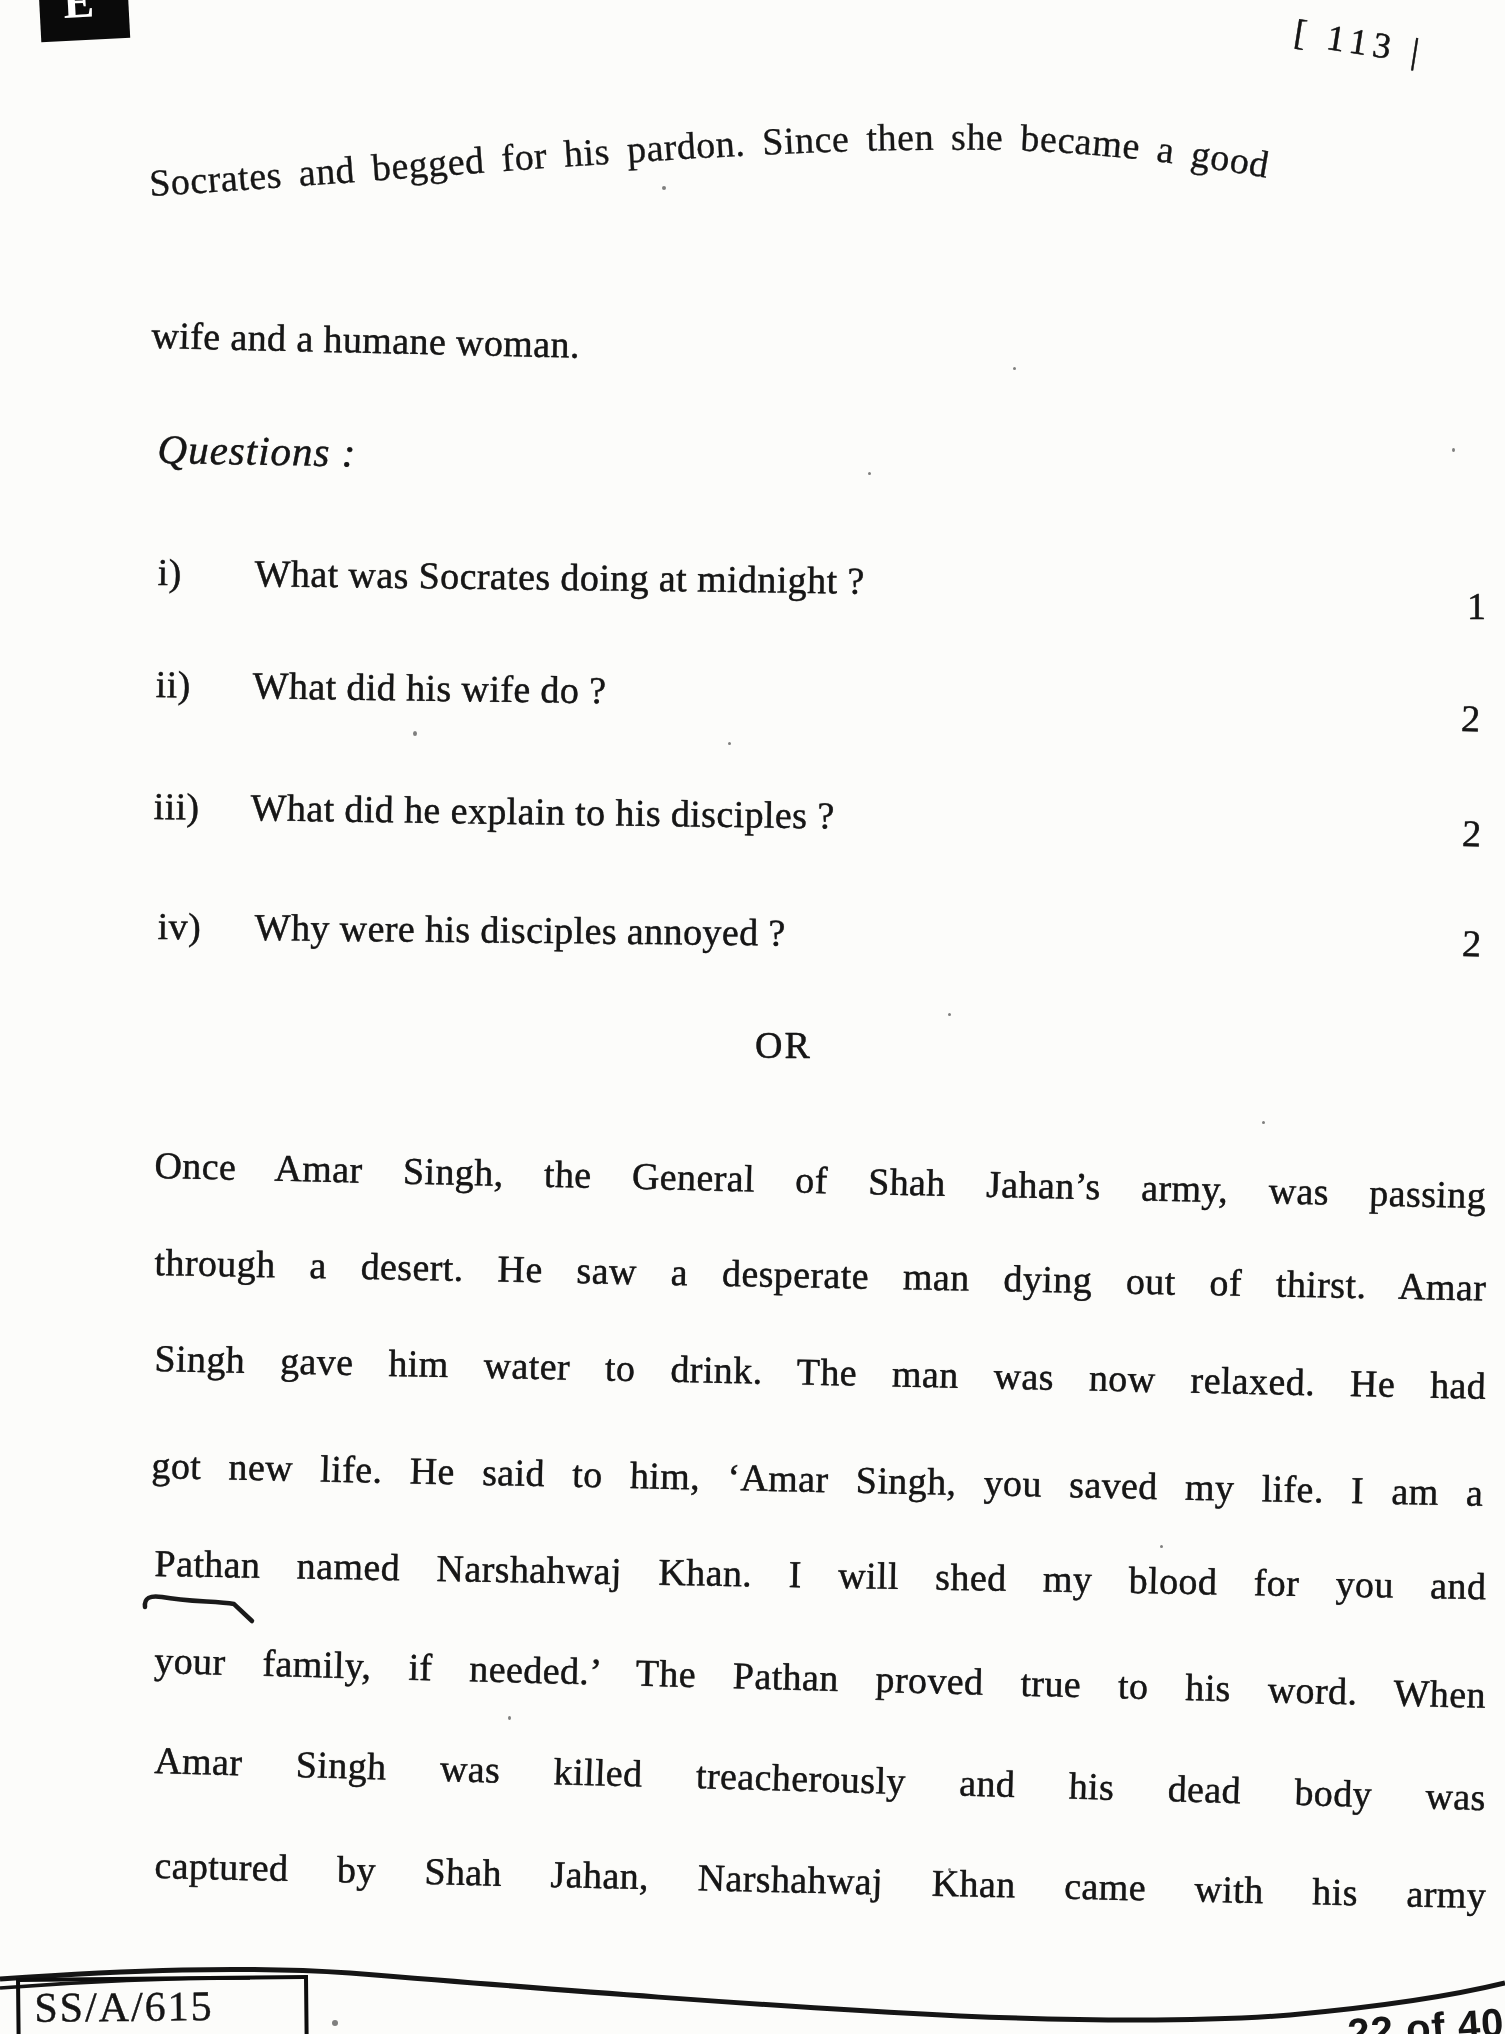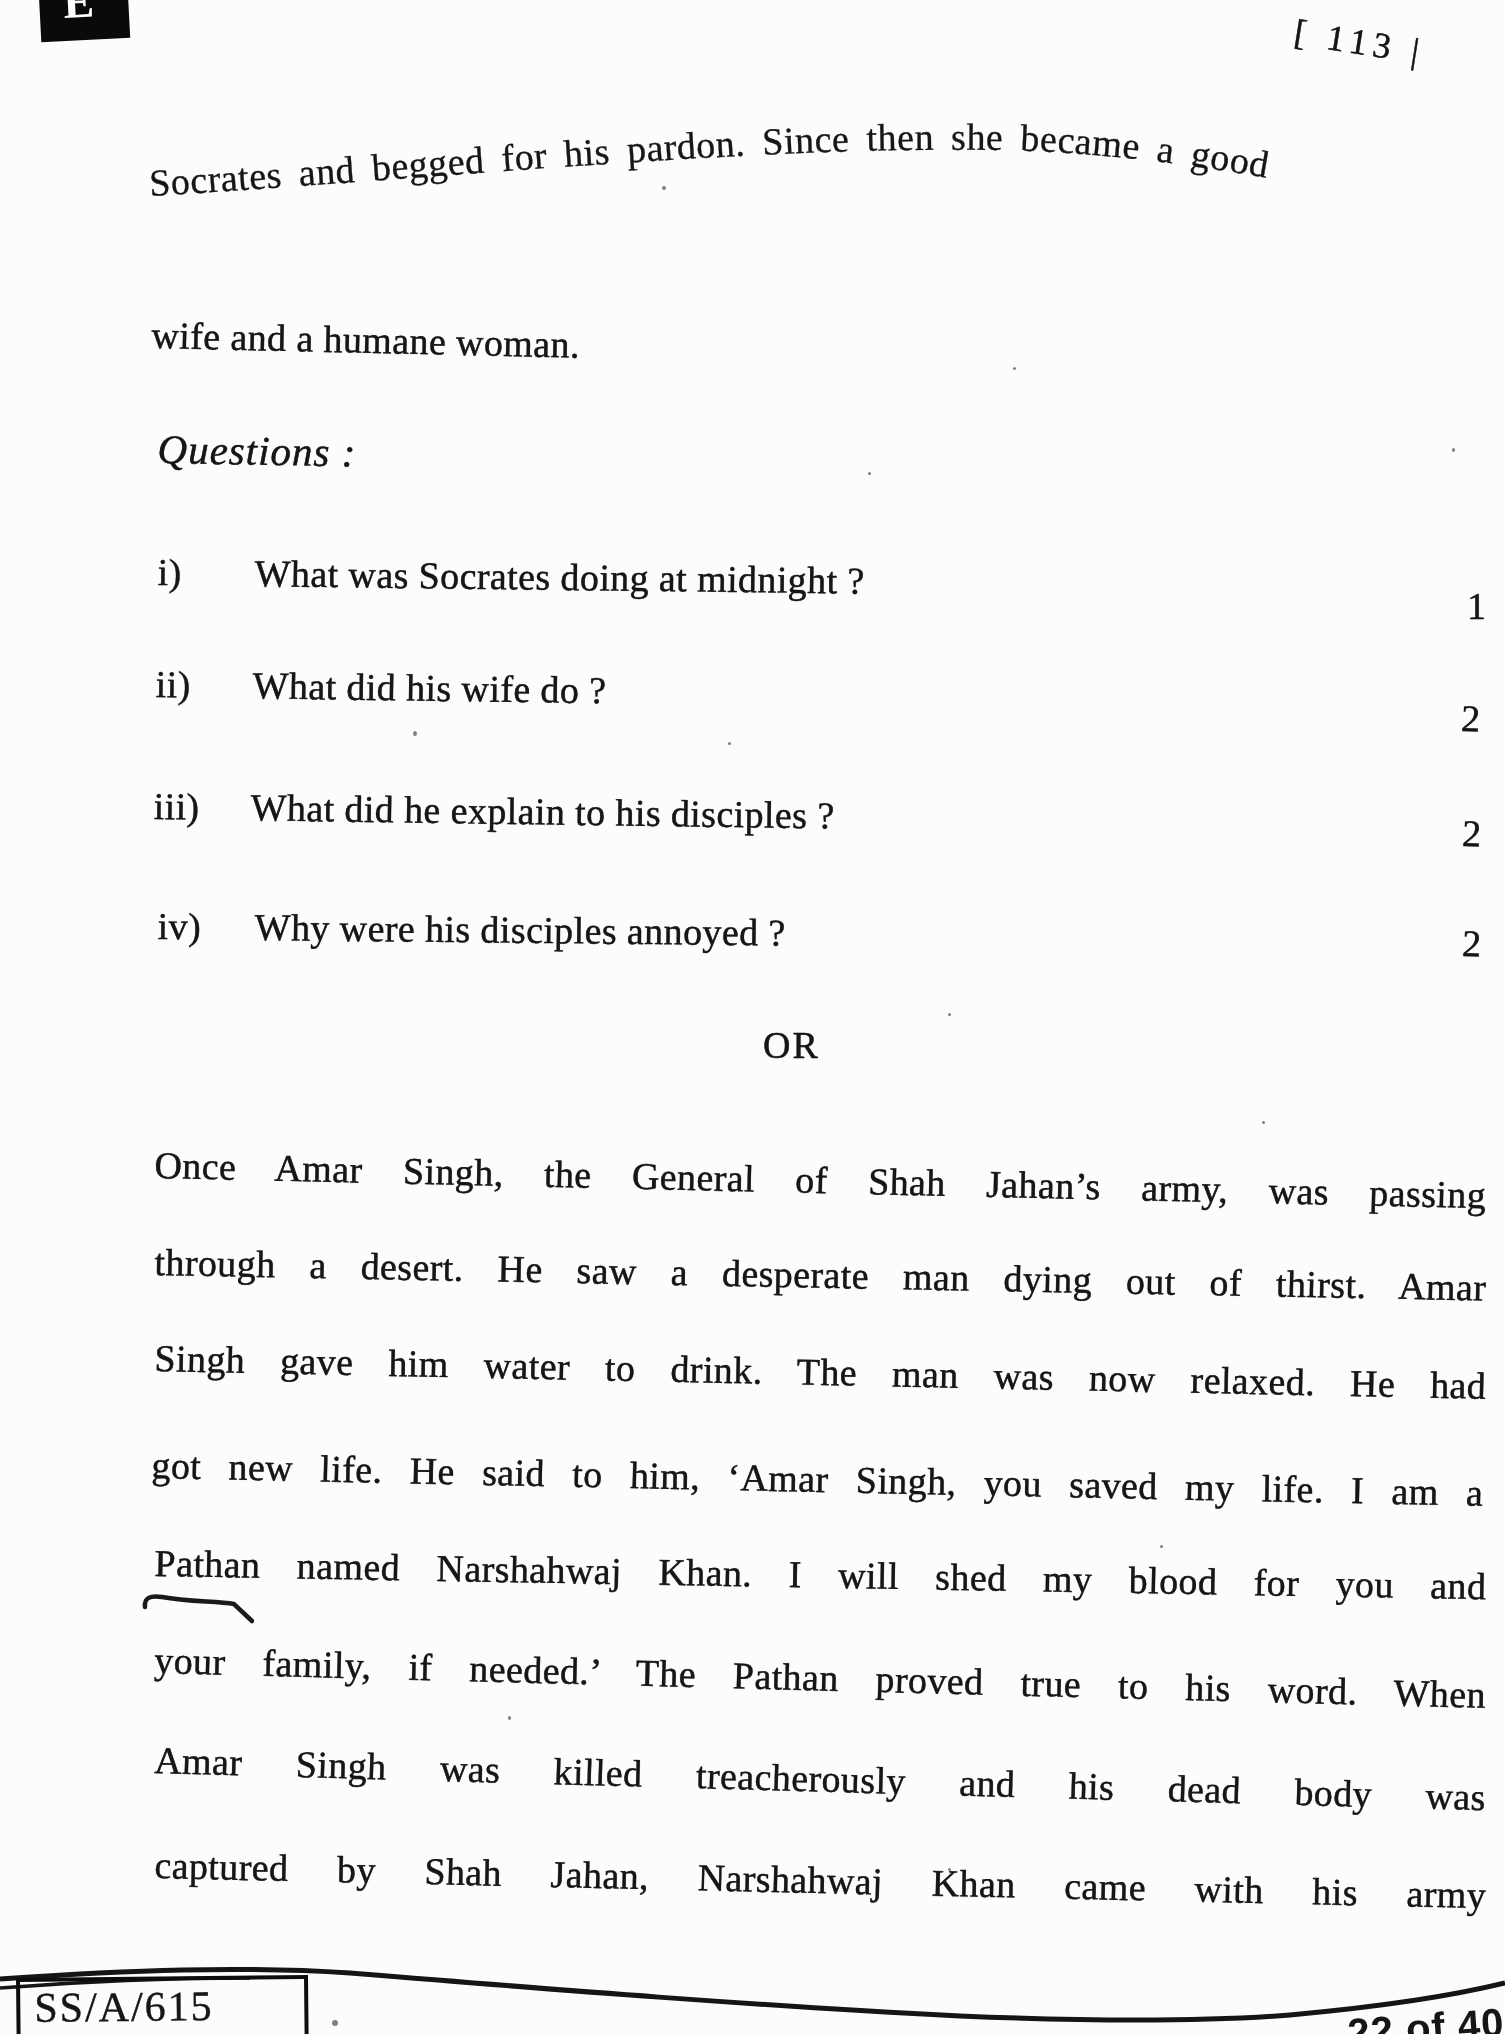--- a/index.html
+++ b/index.html
@@ -100,21 +100,21 @@
   </div>
   <div class="txt qrow" style="left:158px;top:903px;transform:rotate(.6deg);">
     <span class="qnum">iv)</span><span>Why were his disciples annoyed ?</span>
   </div>
 
   <div class="txt marks" style="left:1467px;top:583px;">1</div>
   <div class="txt marks" style="left:1462px;top:695px;transform:rotate(2deg);">2</div>
   <div class="txt marks" style="left:1463px;top:810px;transform:rotate(2deg);">2</div>
   <div class="txt marks" style="left:1463px;top:920px;transform:rotate(2deg);">2</div>
 
-  <div class="txt ornode" style="left:755px;top:1022px;margin-left:8px;">OR</div>
+  <div class="txt ornode" style="left:755px;top:1022px;">OR</div>
 
   <div class="txt just" style="left:155px;top:1142px;transform:rotate(1.3deg);">Once Amar Singh, the General of Shah Jahan’s army, was passing</div>
   <div class="txt just" style="left:155px;top:1239px;transform:rotate(1.1deg);">through a desert. He saw a desperate man dying out of thirst. Amar</div>
   <div class="txt just" style="left:155px;top:1335px;transform:rotate(1.2deg);">Singh gave him water to drink. The man was now relaxed. He had</div>
   <div class="txt just" style="left:152px;top:1442px;transform:rotate(1.2deg);">got new life. He said to him, ‘Amar Singh, you saved my life. I am a</div>
   <div class="txt just" style="left:155px;top:1540px;transform:rotate(1.0deg);">Pathan named Narshahwaj Khan. I will shed my blood for you and</div>
   <div class="txt just" style="left:155px;top:1637px;transform:rotate(1.5deg);">your family, if needed.’ The Pathan proved true to his word. When</div>
   <div class="txt just" style="left:155px;top:1737px;transform:rotate(1.6deg);">Amar Singh was killed treacherously and his dead body was</div>
   <div class="txt just" style="left:155px;top:1842px;transform:rotate(1.3deg);">captured by Shah Jahan, Narshahwaj Khan came with his army</div>
 

